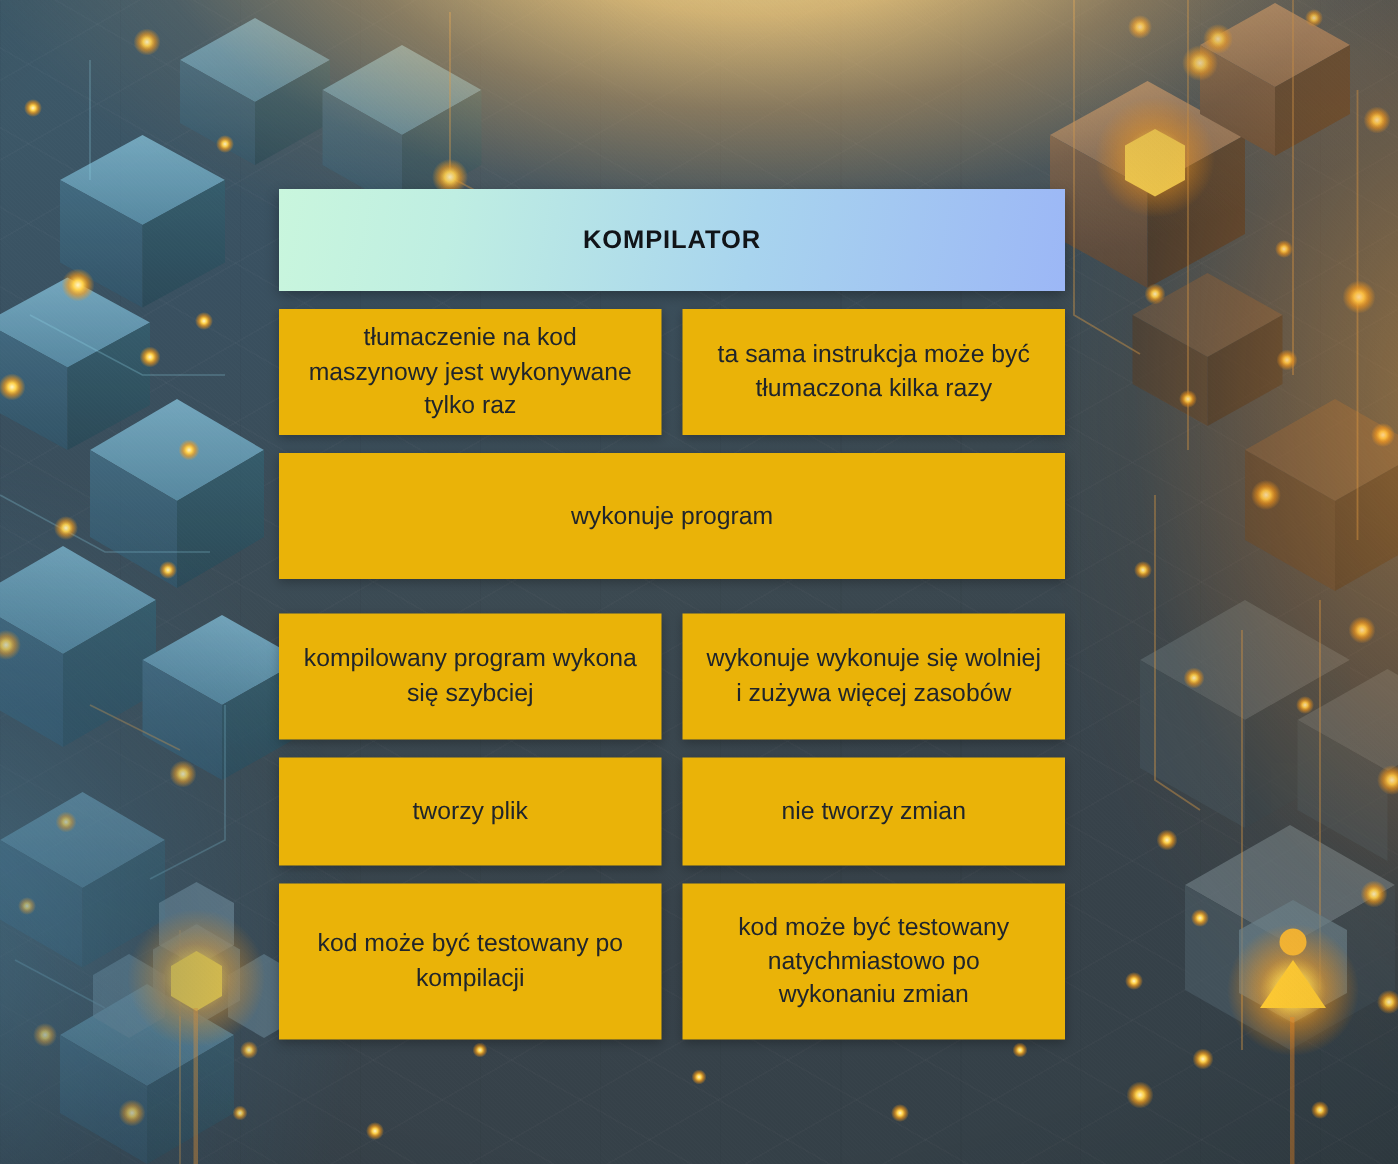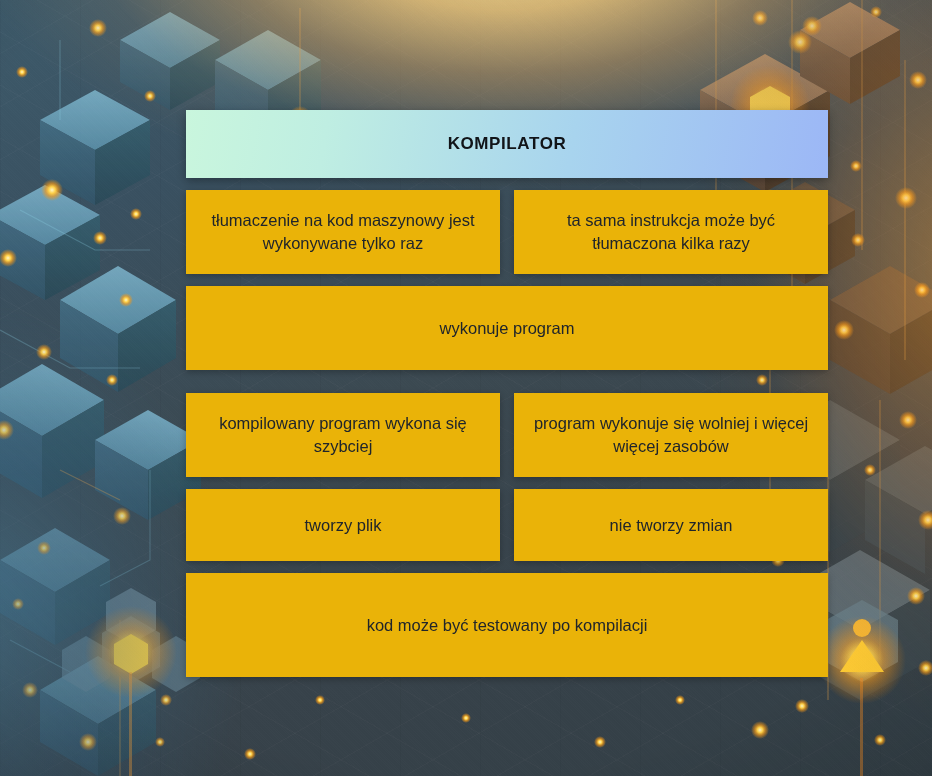--- a/index.html
+++ b/index.html
@@ -86,22 +86,22 @@
     background-image:
       repeating-linear-gradient(45deg, rgba(255,255,255,0.06) 0 1px, rgba(0,0,0,0.04) 1px 2px);
   }
 
   .bg-svg { position: absolute; inset: 0; }
 
   
   .table-wrap {
     position: absolute;
     left: 186px;
-    top: 110px;
-    width: 642px;
+    top: 126px;
+    width: 524px;
     display: flex;
     flex-direction: column;
     gap: 12px;
     z-index: 5;
   }
 
   .row {
     display: flex;
     gap: 14px;
   }
@@ -408,33 +408,36 @@
       <div class="cell body">
         <span class="cell-text">wykonuje program</span>
       </div>
     </div>
 
     <div class="row r3">
       <div class="cell body">
         <span class="cell-text">kompilowany program wykona się szybciej</span>
       </div>
       <div class="cell body">
-        <span class="cell-text">program wykonuje się wolniej i więcej więcej zasobów</span>
+        <span class="cell-text">wykonuje wykonuje się wolniej i zużywa więcej zasobów</span>
       </div>
     </div>
 
     <div class="row r4">
       <div class="cell body">
         <span class="cell-text">tworzy plik</span>
       </div>
       <div class="cell body">
         <span class="cell-text">nie tworzy zmian</span>
       </div>
     </div>
 
     <div class="row r5">
       <div class="cell body">
         <span class="cell-text">kod może być testowany po kompilacji</span>
+      </div>
+      <div class="cell body">
+        <span class="cell-text">kod może być testowany natychmiastowo po wykonaniu zmian</span>
       </div>
     </div>
 
   </div>
 </div>
 
 </body></html>

